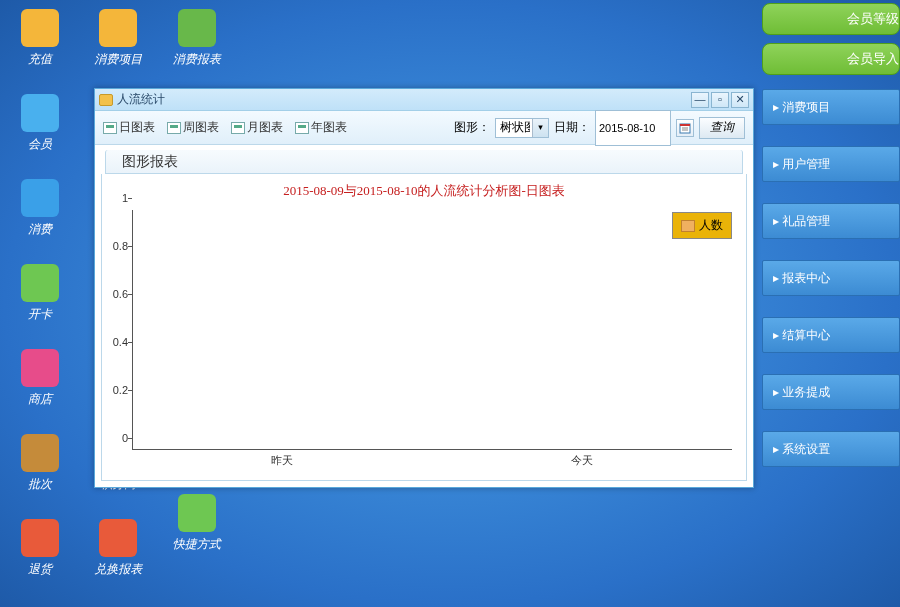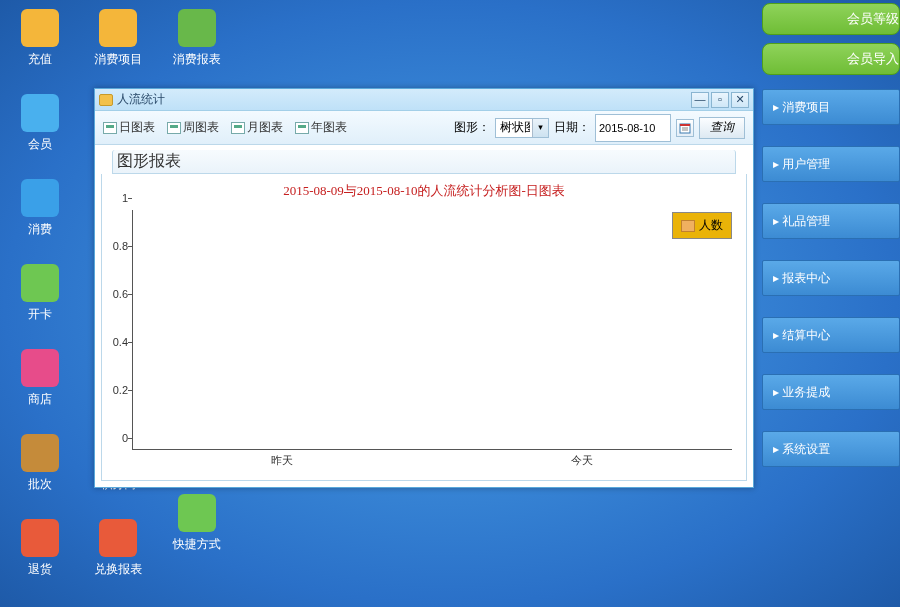--- a/index.html
+++ b/index.html
@@ -15,20 +15,21 @@
     
     .desktop-icons {
       position: absolute;
       top: 0; left: 0;
       padding: 5px;
     }
     .icon-col {
       display: inline-block;
       vertical-align: top;
       width: 75px;
+      font-style: italic;
     }
     .desk-icon {
       width: 70px;
       text-align: center;
       color: #fff;
       font-size: 12px;
       padding: 4px 0;
       margin-bottom: 18px;
       cursor: pointer;
     }
@@ -124,36 +125,36 @@
     .sel {
       height:20px; border:1px solid #9fbfd6; background:#fff;
       font-size:12px; padding:0 18px 0 4px;
       position:relative;
     }
     .sel-box{position:relative;display:inline-block;}
     .sel-arrow{position:absolute;right:1px;top:1px;width:16px;height:18px;
       background:linear-gradient(#eaf3fa,#cde2f0);border-left:1px solid #abc;
       text-align:center;line-height:17px;font-size:9px;pointer-events:none;}
     .date-input {
-      height:28px;width:76px;border:1px solid #9fbfd6;padding:0 3px;font-size:11px;
+      height:36px;width:76px;border:1px solid #9fbfd6;padding:0 3px;font-size:11px;
     }
     .cal-icon{width:18px;height:18px;border:1px solid #9fbfd6;background:linear-gradient(#fff,#e4eef7);
       display:inline-flex;align-items:center;justify-content:center;cursor:pointer;}
     .cal-icon svg{width:12px;height:12px;}
     .query-btn{
       height:22px;padding:0 10px;border:1px solid #9fbfd6;
       background:linear-gradient(#fbfdff,#dde9f2);cursor:pointer;font-size:12px;font-style:italic;
     }
     .section-label {
       background: linear-gradient(#f7fbfe,#eaf3fa);
       border: 1px solid #bcd8ea;
       border-top:none;
       height: 24px; line-height:22px;
-      padding:0 4px; color:#333; font-size:16px;
-      margin: 5px 17px 0;
+      padding:0 16px; color:#333; font-size:14px;
+      margin: 5px 10px 0;
       border-radius:3px 3px 0 0;
     }
     .chart-area {
       flex:1; margin:0 6px 6px; border:1px solid #bcd8ea;border-top:none;
       background:#fff; position:relative; padding:8px;
     }
     .chart-title{
       text-align:center;color:#c62020;font-size:13px;font-family:"SimSun",serif;
       margin-bottom:6px;
     }

